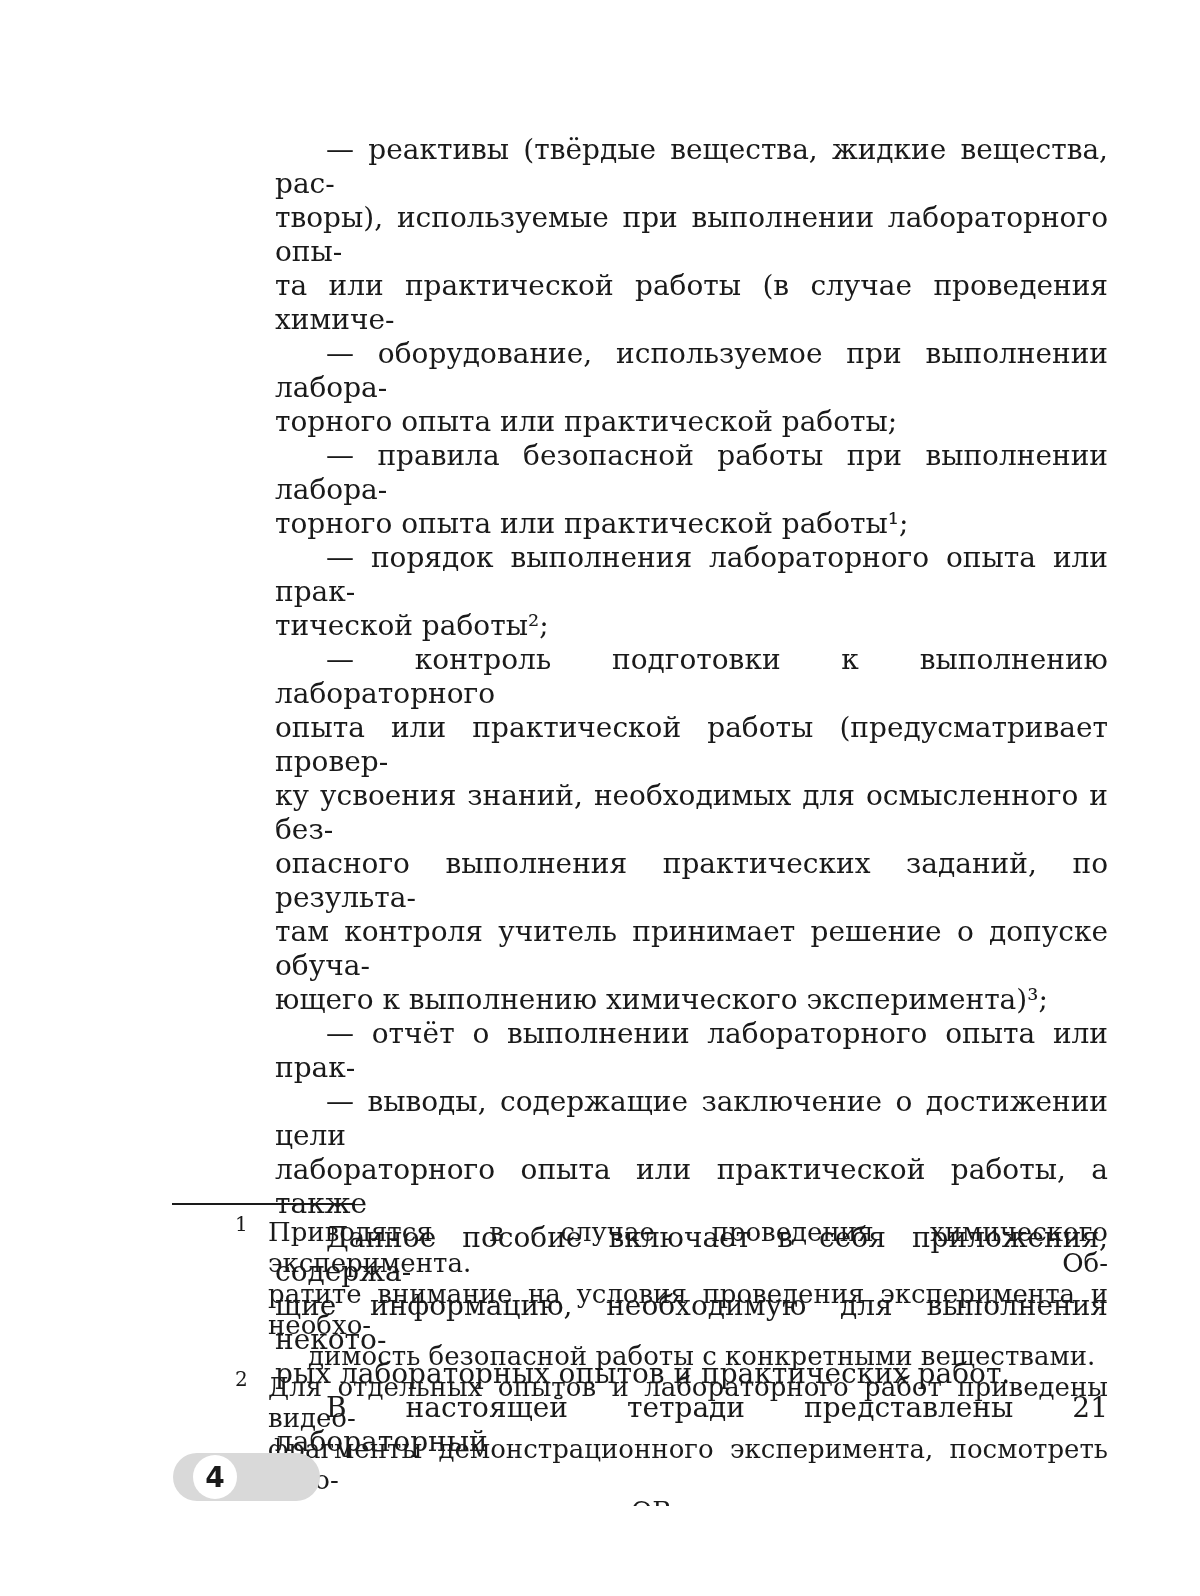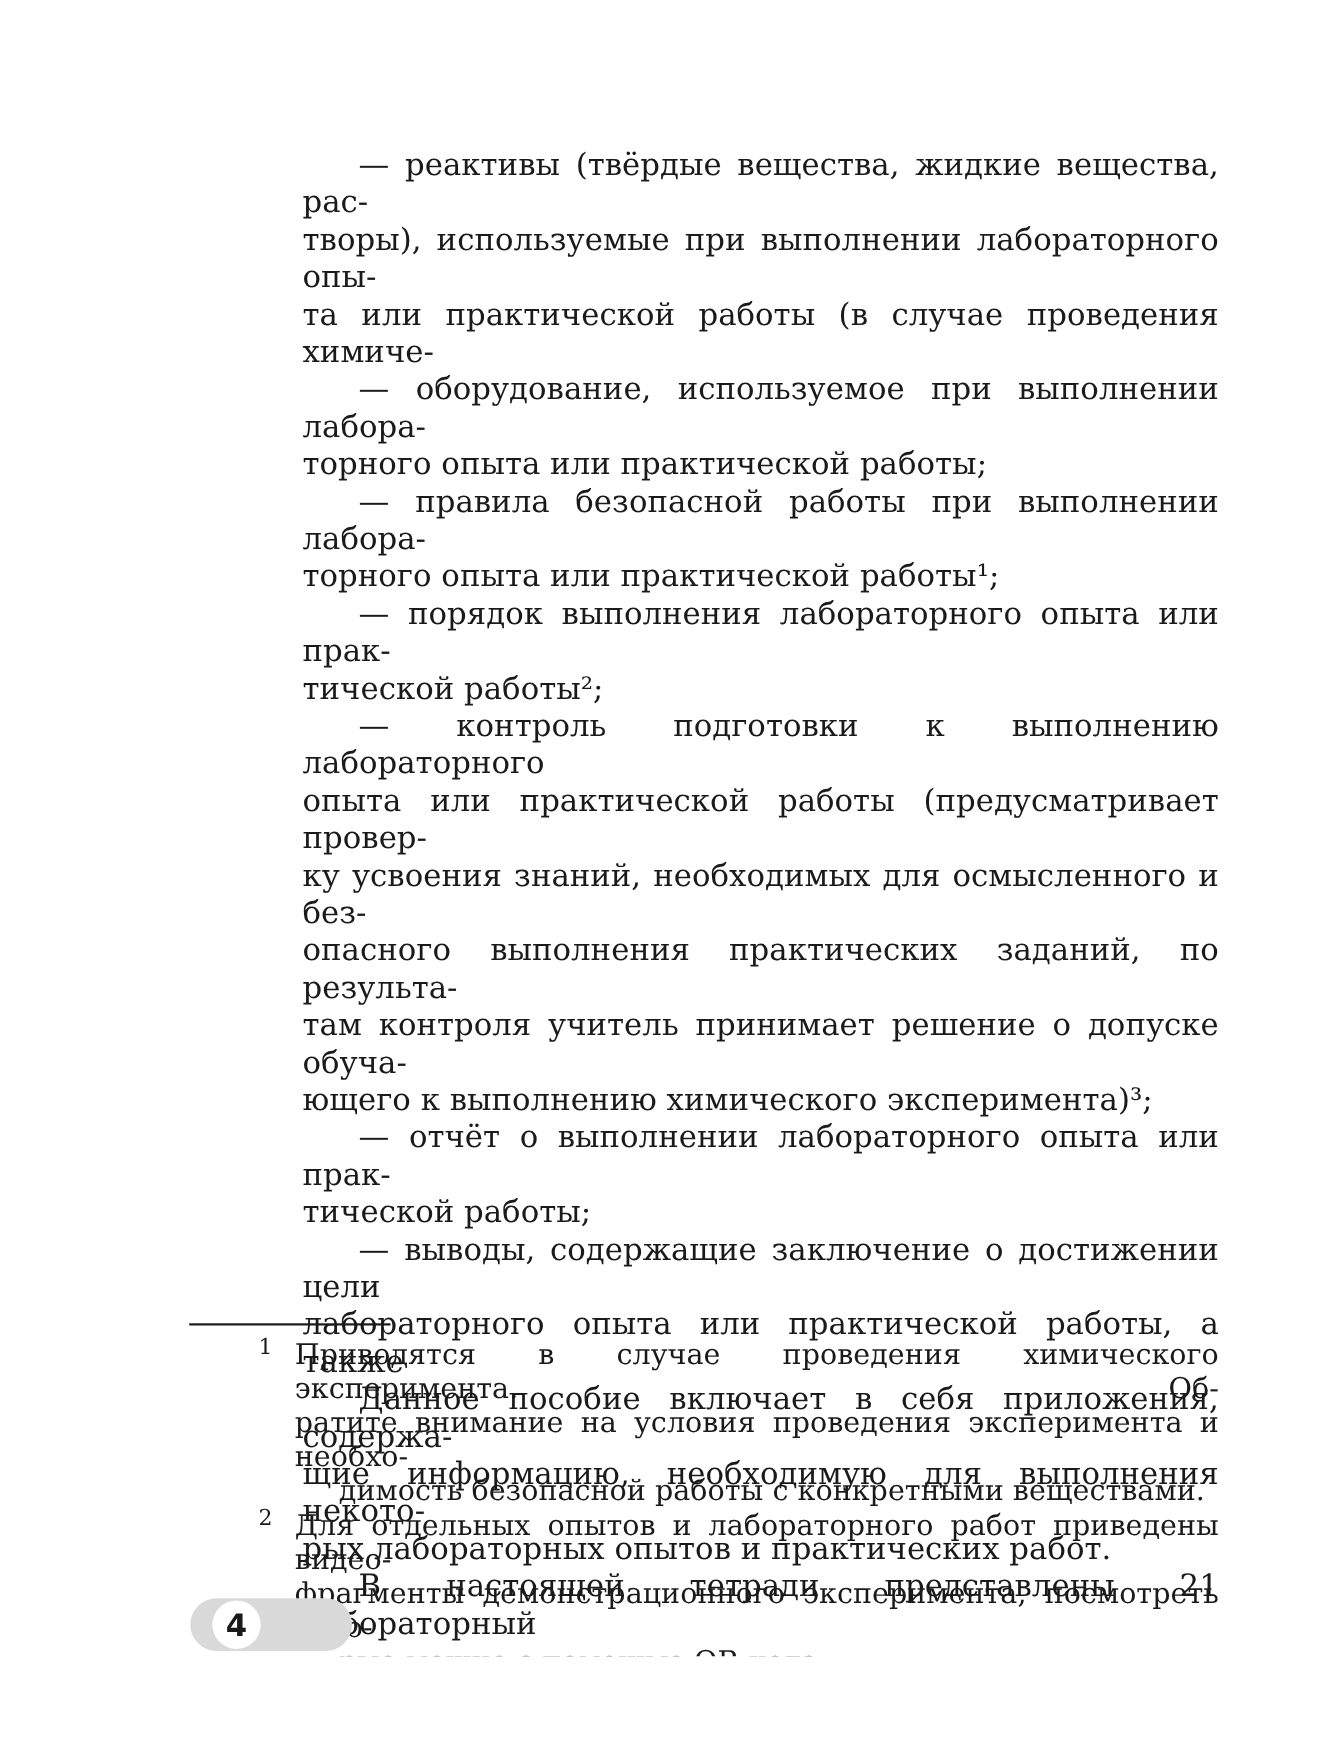--- a/index.html
+++ b/index.html
@@ -125,21 +125,20 @@
       <div class="paragraph">
         <div class="line first">— контроль подготовки к выполнению лабораторного</div>
         <div class="line">опыта или практической работы (предусматривает провер-</div>
         <div class="line">ку усвоения знаний, необходимых для осмысленного и без-</div>
         <div class="line">опасного выполнения практических заданий, по результа-</div>
         <div class="line">там контроля учитель принимает решение о допуске обуча-</div>
         <div class="line last">ющего к выполнению химического эксперимента)³;</div>
       </div>
       <div class="paragraph">
         <div class="line first">— отчёт о выполнении лабораторного опыта или прак-</div>
-        <div class="line last">тической работы;</div>
       </div>
       <div class="paragraph">
         <div class="line first">— выводы, содержащие заключение о достижении цели</div>
         <div class="line">лабораторного опыта или практической работы, а также</div>
       </div>
       <div class="paragraph">
         <div class="line first">Данное пособие включает в себя приложения, содержа-</div>
         <div class="line">щие информацию, необходимую для выполнения некото-</div>
         <div class="line last">рых лабораторных опытов и практических работ.</div>
       </div>

